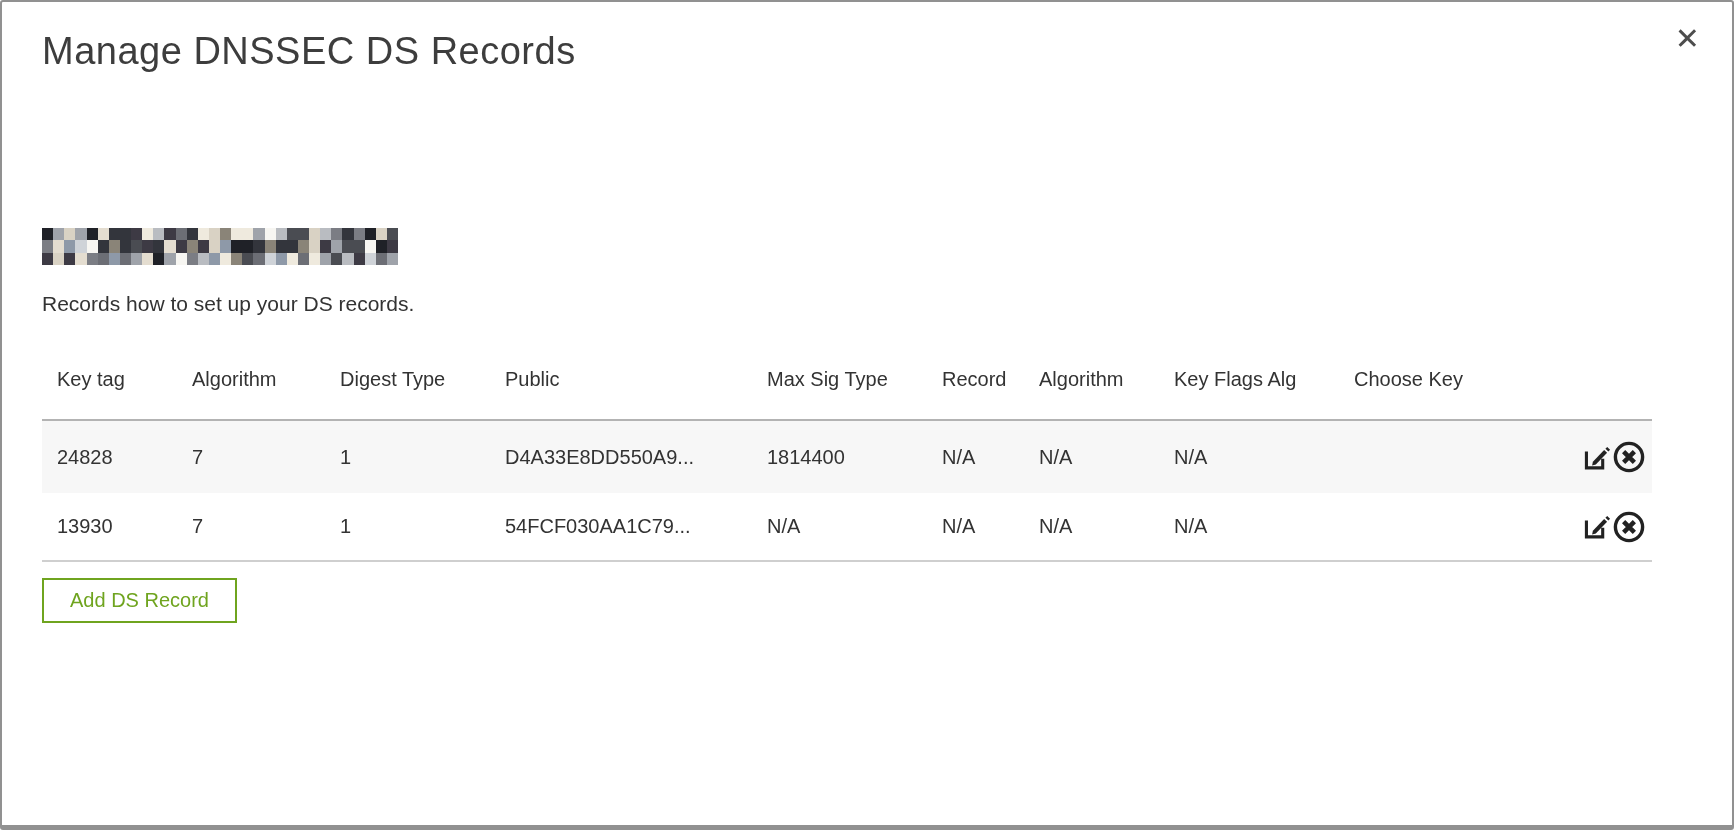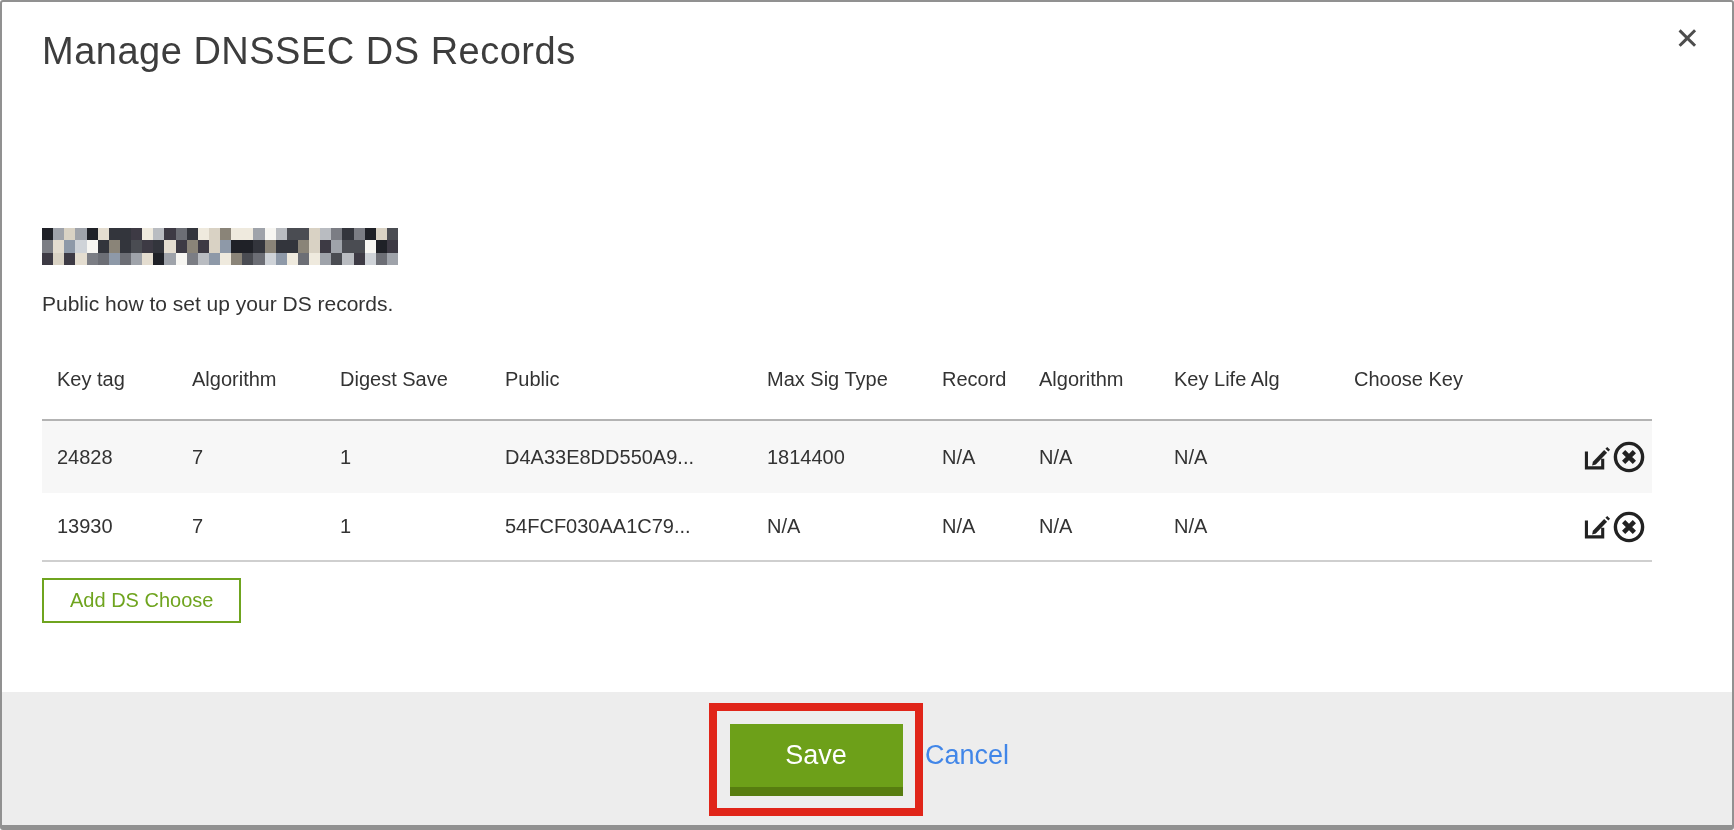--- a/index.html
+++ b/index.html
@@ -181,45 +181,45 @@
       <i style="background: rgb(239, 234, 222);"></i>
       <i style="background: rgb(159, 163, 170);"></i>
       <i style="background: rgb(74, 76, 82);"></i>
       <i style="background: rgb(185, 188, 193);"></i>
       <i style="background: rgb(61, 58, 68);"></i>
       <i style="background: rgb(207, 211, 216);"></i>
       <i style="background: rgb(108, 110, 117);"></i>
       <i style="background: rgb(159, 163, 170);"></i>
     </div>
 
-  <div class="instruction">Public how to set up your DS records.</div>
+  <div class="instruction">Records how to set up your DS records.</div>
 
   <table class="ds-table">
     <colgroup>
       <col style="width:135px">
         <col style="width:148px">
         <col style="width:165px">
       <col style="width:262px">
         <col style="width:175px">
         <col style="width:97px">
       <col style="width:135px">
         <col style="width:180px">
         <col style="width:218px">
       <col style="width:95px">
     </colgroup>
     <thead>
       <tr>
         <th>Key tag</th>
         <th>Algorithm</th>
-        <th>Digest Save</th>
+        <th>Digest Type</th>
         <th>Public</th>
         <th>Max Sig Type</th>
         <th>Record</th>
         <th>Algorithm</th>
-        <th>Key Life Alg</th>
+        <th>Key Flags Alg</th>
         <th>Choose Key</th>
         <th></th>
       </tr>
     </thead>
     <tbody>
       <tr>
         <td>24828</td>
         <td>7</td>
         <td>1</td>
         <td>D4A33E8DD550A9...</td>
@@ -264,22 +264,16 @@
             <svg width="34" height="34" viewBox="0 0 24 24">
               <circle cx="12" cy="12" r="9.6" fill="none" stroke="#222" stroke-width="2.4"></circle>
               <path d="M8.2 8.2 L15.8 15.8 M15.8 8.2 L8.2 15.8" stroke="#222" stroke-width="3.2"></path>
             </svg>
           </span>
         </td>
       </tr>
     </tbody>
   </table>
 
-  <button class="add-ds-btn">Add DS Choose</button>
-
-  <div class="footer">
-    <div class="annotation-red-box">
-      <button class="save-btn">Save</button>
-    </div>
-    <a class="cancel-link">Cancel</a>
-  </div>
+  <button class="add-ds-btn">Add DS Record</button>
+
 
 </div>
 
 </body></html>

